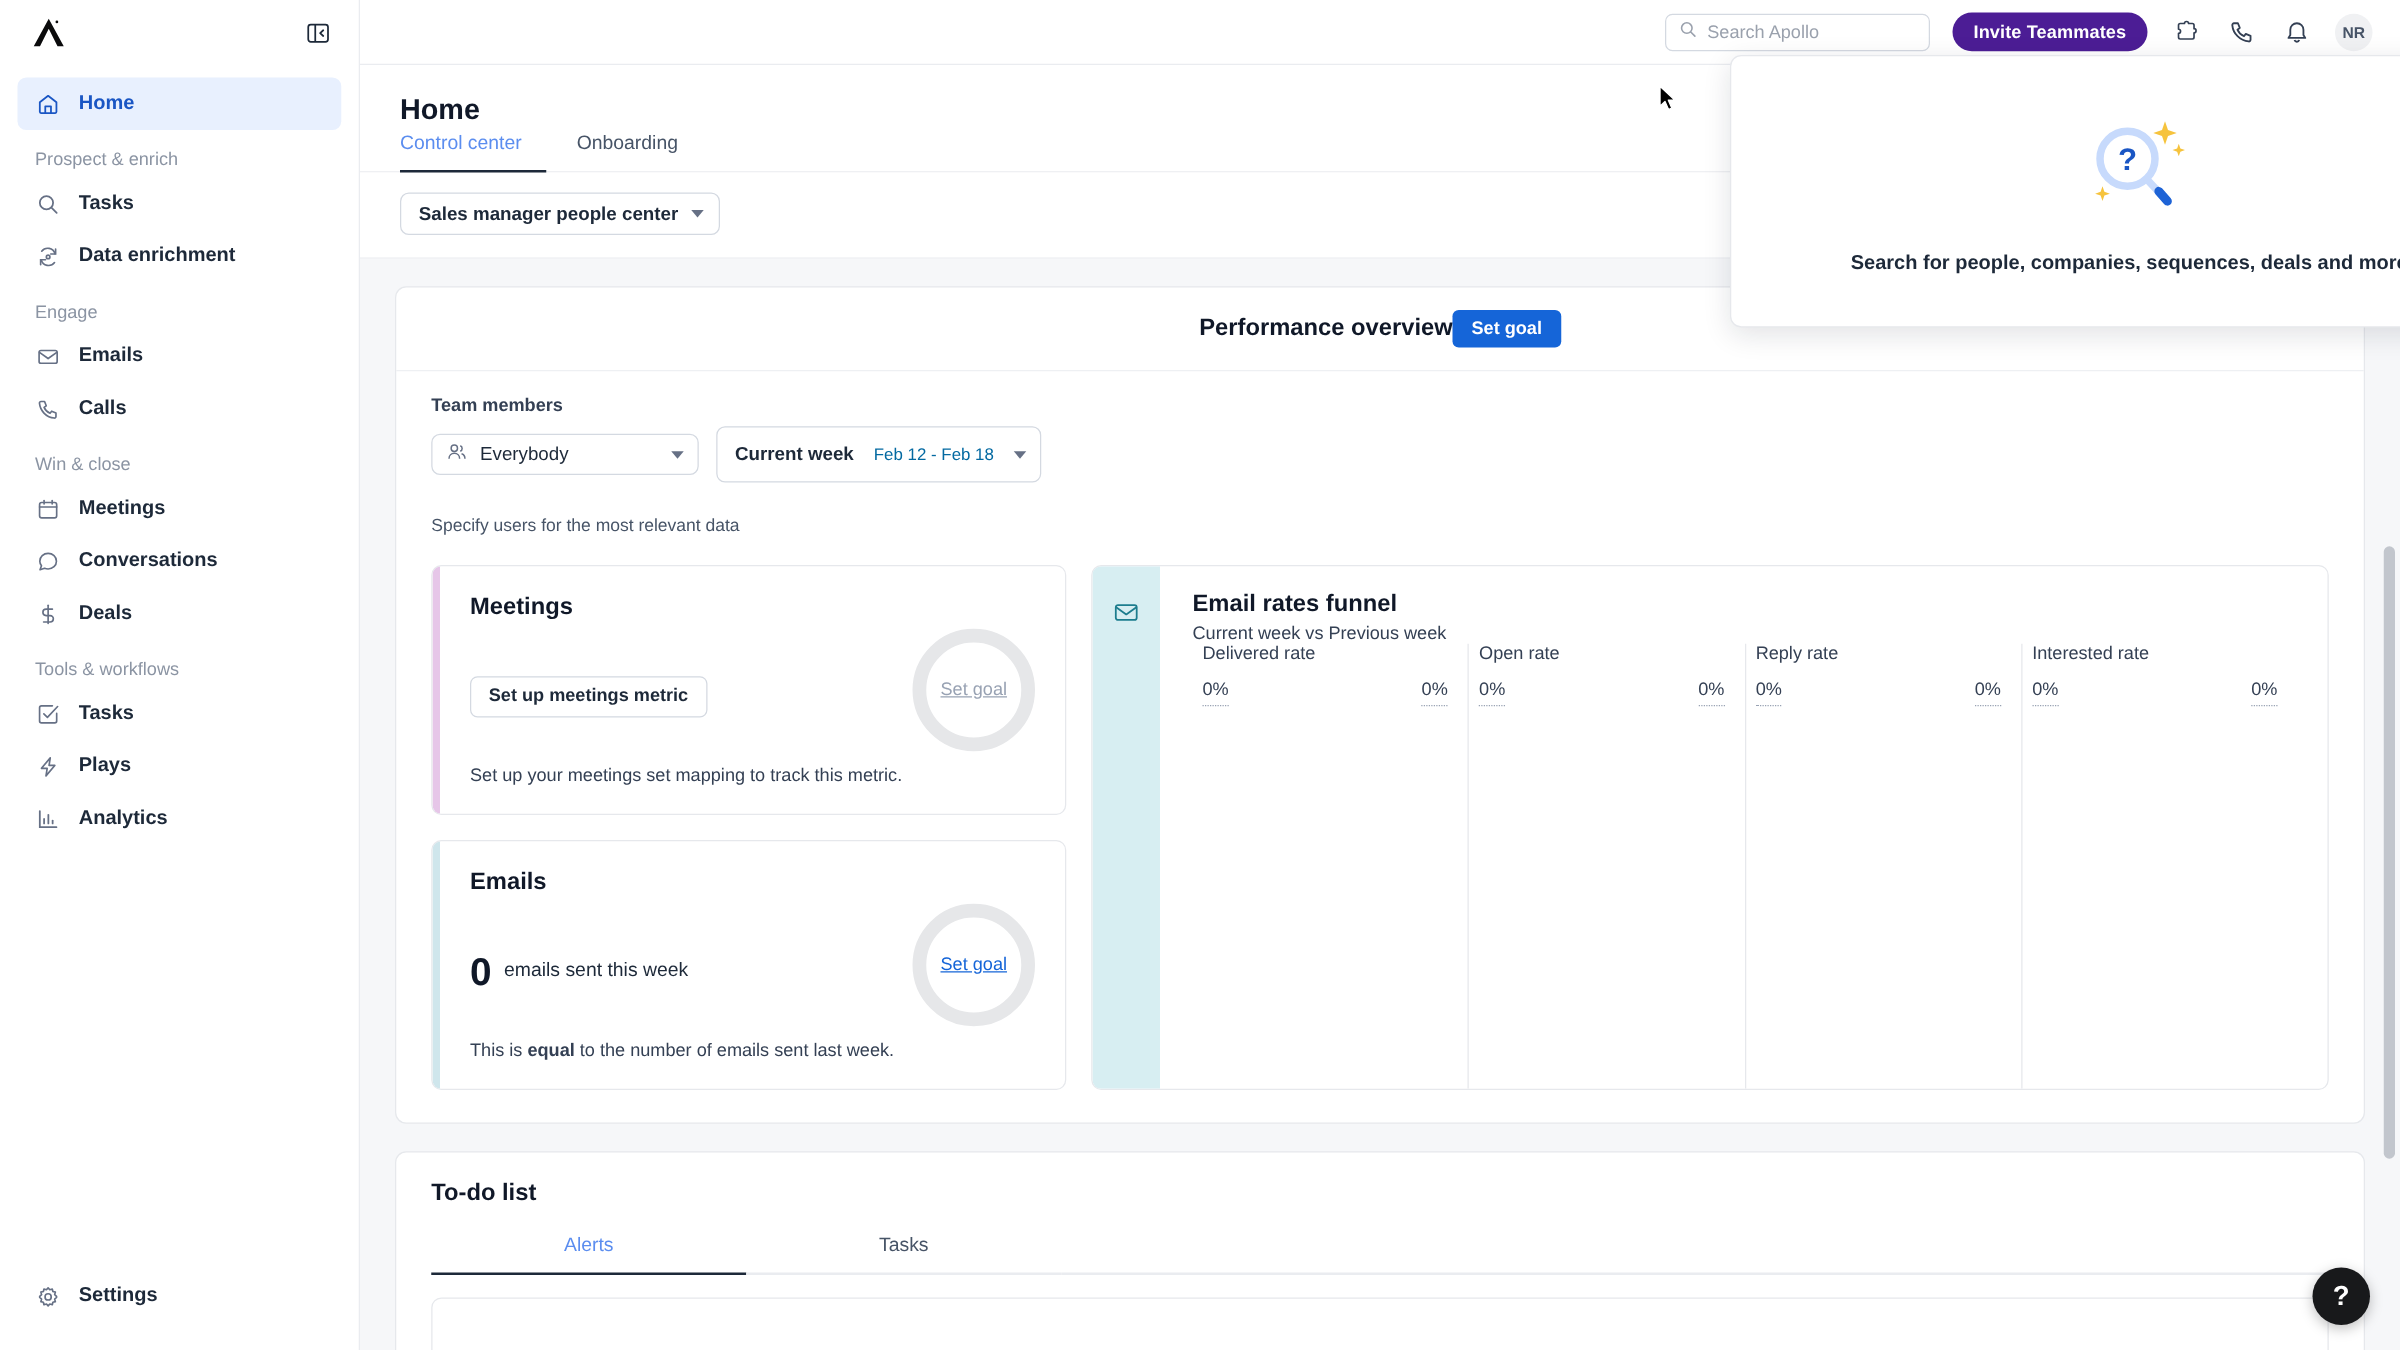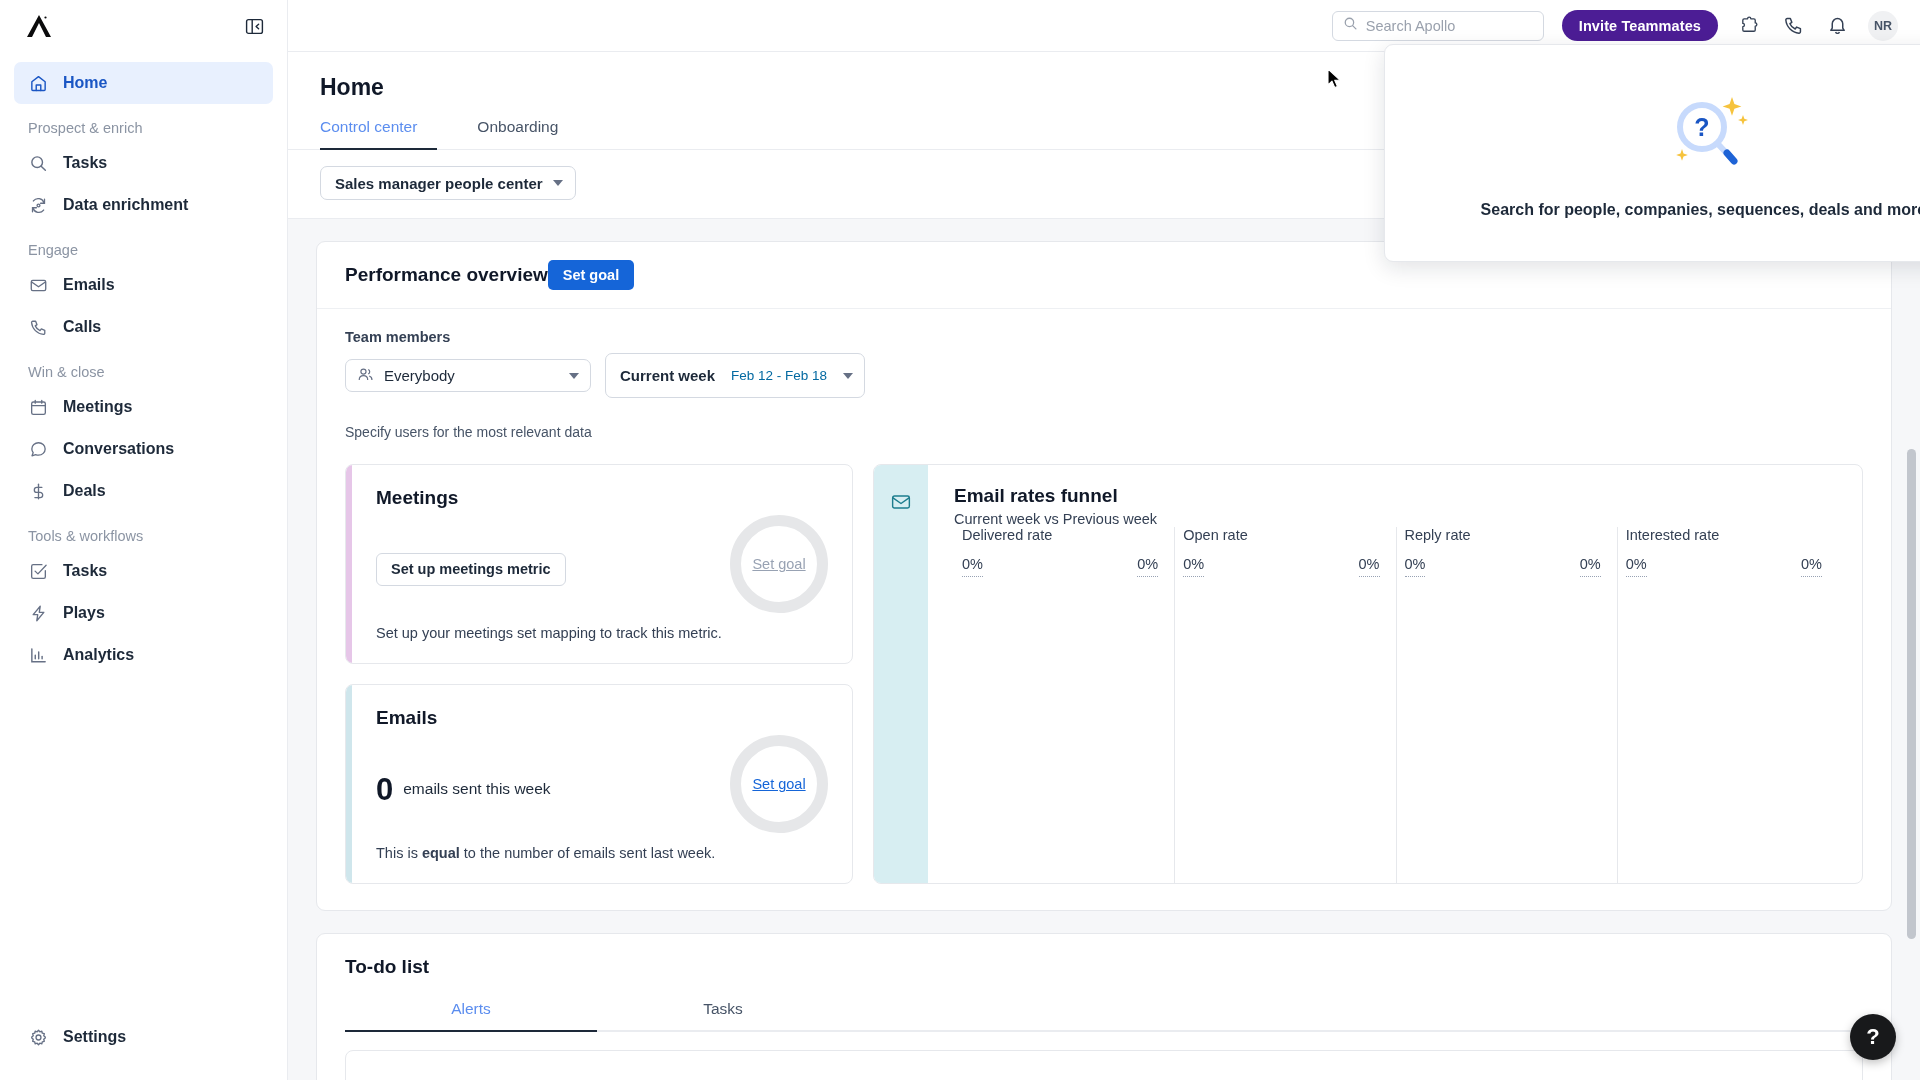--- a/index.html
+++ b/index.html
@@ -104,21 +104,21 @@
   .search-pop .cap {
     font-size: 16px; font-weight: 700; color: #1d2939;
   }
 
   
   .page-head {
     padding: 22px 0 0 0; background: #fff;
     border-bottom: 1px solid #eaecf0;
   }
   .page-title { font-size: 23px; font-weight: 700; padding-left: 32px; color: #101828; }
-  .tabs { display: flex; gap: 16px; padding-left: 32px; margin-top: 16px; }
+  .tabs { display: flex; gap: 0; padding-left: 32px; margin-top: 4px; }
   .tab {
     font-size: 15.5px; color: #475467; cursor: pointer;
     padding: 0 20px 12px 0; margin-right: 24px;
     border-bottom: 2.5px solid transparent;
     position: relative; top: 1px;
   }
   .tab.active { color: #5b8def; border-bottom-color: #1d2939; }
 
   .filterbar {
     background: #fff; padding: 16px 0 18px 32px;
@@ -138,36 +138,36 @@
   .scroll-area {
     flex: 1 1 auto; overflow: hidden;
     background: #f6f7f9; padding: 22px 28px 0 28px;
     position: relative;
   }
   .card {
     background: #fff; border: 1px solid #e6e8ec;
     border-radius: 9px; margin-bottom: 22px;
   }
   .card-head {
-    display: flex; align-items: center; justify-content: flex-start;
+    display: flex; align-items: center; justify-content: center;
     padding: 18px 28px; border-bottom: 1px solid #eef0f3;
   }
   .card-title { font-size: 19px; font-weight: 700; color: #101828; }
   .setgoal-btn {
     background: #1565d8; color: #fff; border: none;
     border-radius: 5px; height: 30px; padding: 0 15px;
     font-size: 14.5px; font-weight: 600; cursor: pointer;
     font-family: "Liberation Sans", sans-serif;
   }
   .card-body { padding: 20px 28px 26px 28px; }
 
   .field-label { font-size: 14.5px; font-weight: 700; color: #344054; margin-bottom: 8px; }
   .filters-row { display: flex; align-items: center; gap: 14px; }
   .sel-wide {
-    width: 246px; height: 33px;
+    width: 214px; height: 33px;
     border: 1px solid #d4d9e1; border-radius: 7px;
     display: flex; align-items: center; gap: 10px;
     padding: 0 11px; font-size: 15px; cursor: pointer; background: #fff;
   }
   .sel-wide .txt { flex: 1 1 auto; color: #1d2939; }
   .sel-week {
     height: 45px; border: 1px solid #d4d9e1; border-radius: 7px;
     display: flex; align-items: center; gap: 16px;
     padding: 0 11px 0 14px; font-size: 15px; cursor: pointer; background: #fff;
   }

